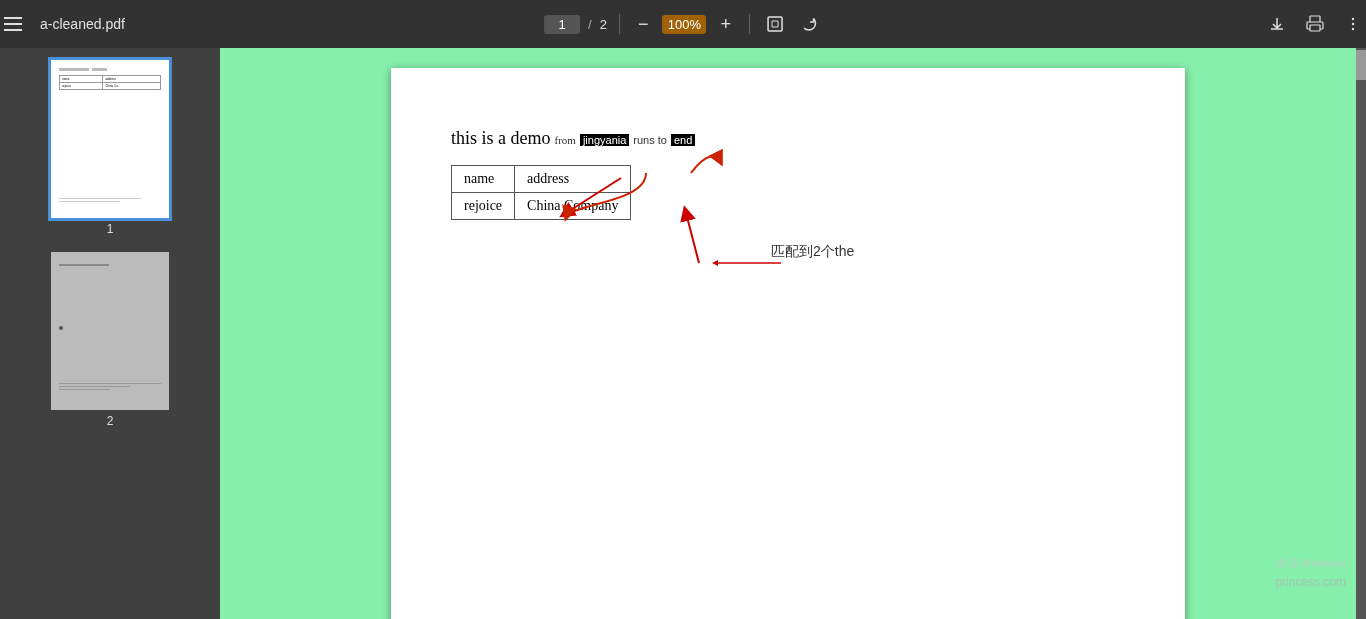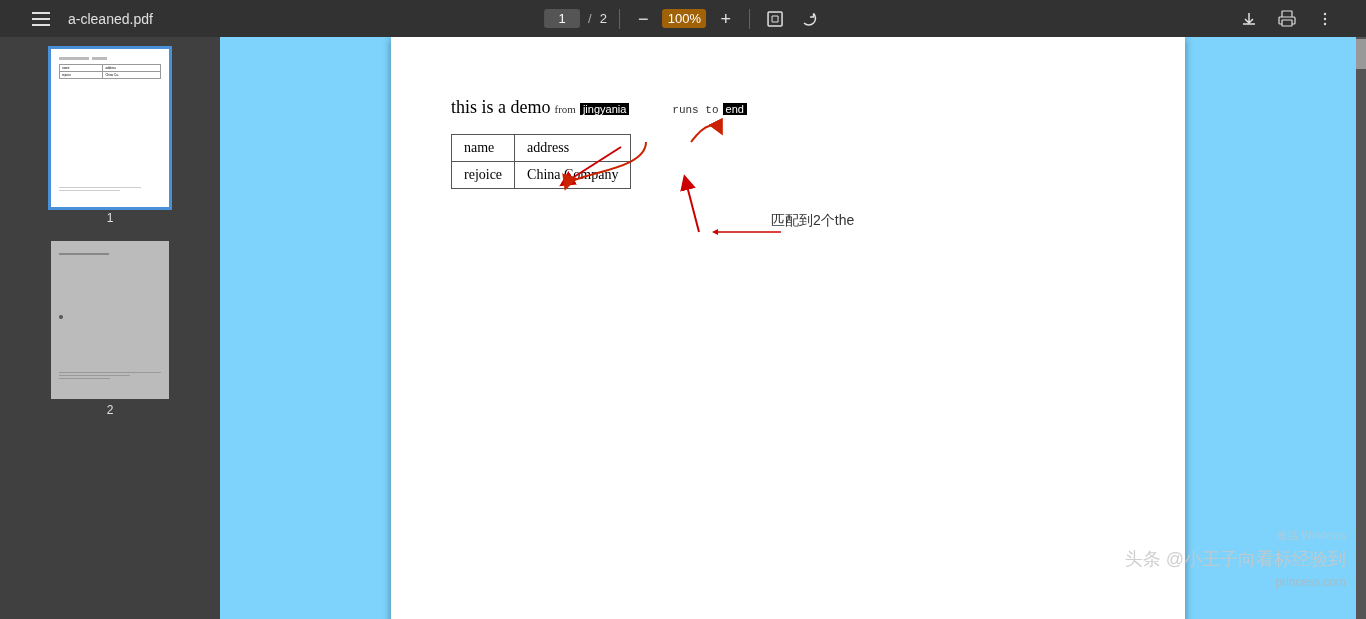--- a/index.html
+++ b/index.html
@@ -1,24 +1,24 @@
 <!DOCTYPE html>
 <html><head>
   <meta charset="utf-8">
   <style>
     * { margin: 0; padding: 0; box-sizing: border-box; }
     body { width: 1366px; height: 619px; overflow: hidden; font-family: Arial, sans-serif; background: #3c3c3c; display: flex; flex-direction: column; }
 
     
     .toolbar {
-      height: 37px;
+      height: 48px;
       background: #323232;
       display: flex;
       align-items: center;
-      padding: 0 28px;
+      padding: 0 0;
       flex-shrink: 0;
       position: relative;
     }
     .toolbar-left {
       display: flex;
       align-items: center;
       gap: 14px;
     }
     .hamburger-icon {
       display: flex; flex-direction: column; gap: 4px; cursor: pointer;
@@ -179,24 +179,25 @@
       width: 4px;
       height: 4px;
       background: #555;
       border-radius: 50%;
       margin-top: 60px;
     }
 
     
     .pdf-viewer {
       flex: 1;
-      background: #7dd3fc;
+      background: #86efac;
       overflow: auto;
       display: flex;
       justify-content: center;
+      padding: 20px;
       position: relative;
     }
 
     .pdf-page {
       background: #fff;
       width: 794px;
       min-height: 1100px;
       position: relative;
       box-shadow: 0 2px 8px rgba(0,0,0,0.4);
     }
@@ -391,21 +392,21 @@
   </div>
 
   <div class="pdf-viewer">
     <div class="pdf-page">
       <div class="pdf-content">
 
         <div style="margin-bottom:16px; position:relative; display:flex; align-items:baseline; flex-wrap:wrap; gap:4px;">
           <span style="font-size:18px; font-family:serif;">this is a demo</span>
           <span style="font-size:11px; font-family:Liberation Serif, serif; color:#333;">from</span>
           <span class="highlight-black">jingyania</span>
-          <span style="font-size:11px; font-family:Liberation Mono, monospace; color:#333;margin-left:39px;">runs to</span>
+          <span style="font-size:11px; font-family:Liberation Sans, sans-serif; color:#333;">runs to</span>
           <span class="highlight-black">end</span>
         </div>
 
         <table class="pdf-table">
           <tbody>
               <tr>
             <td style="font-weight:normal;">name</td>
             <td style="font-weight:normal;">address</td>
           </tr>
           <tr>
@@ -452,15 +453,14 @@
     </div>
   </div>
 
   <div class="scrollbar-right">
     <div class="scrollbar-thumb"></div>
   </div>
 </div>
 
 <div class="watermark-area">
   <span class="activate-windows">激活 Windows</span>
-  <span class="chinese-text">头条 @小王子向看标经验到</span>
   <span class="website-text">princess.com</span>
 </div>
 
 </body></html>

